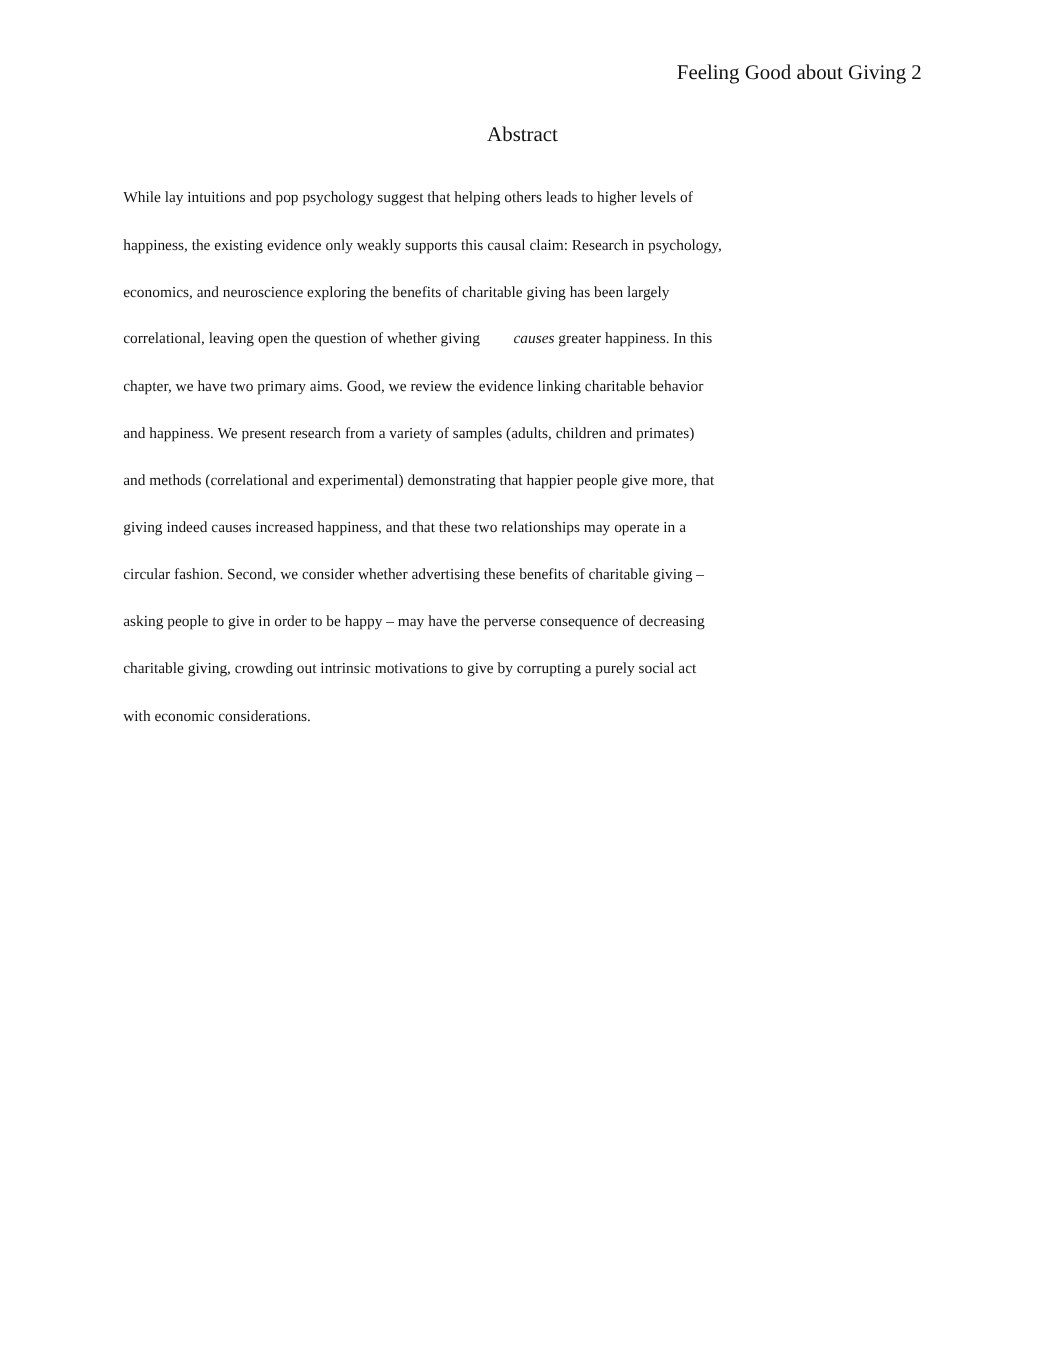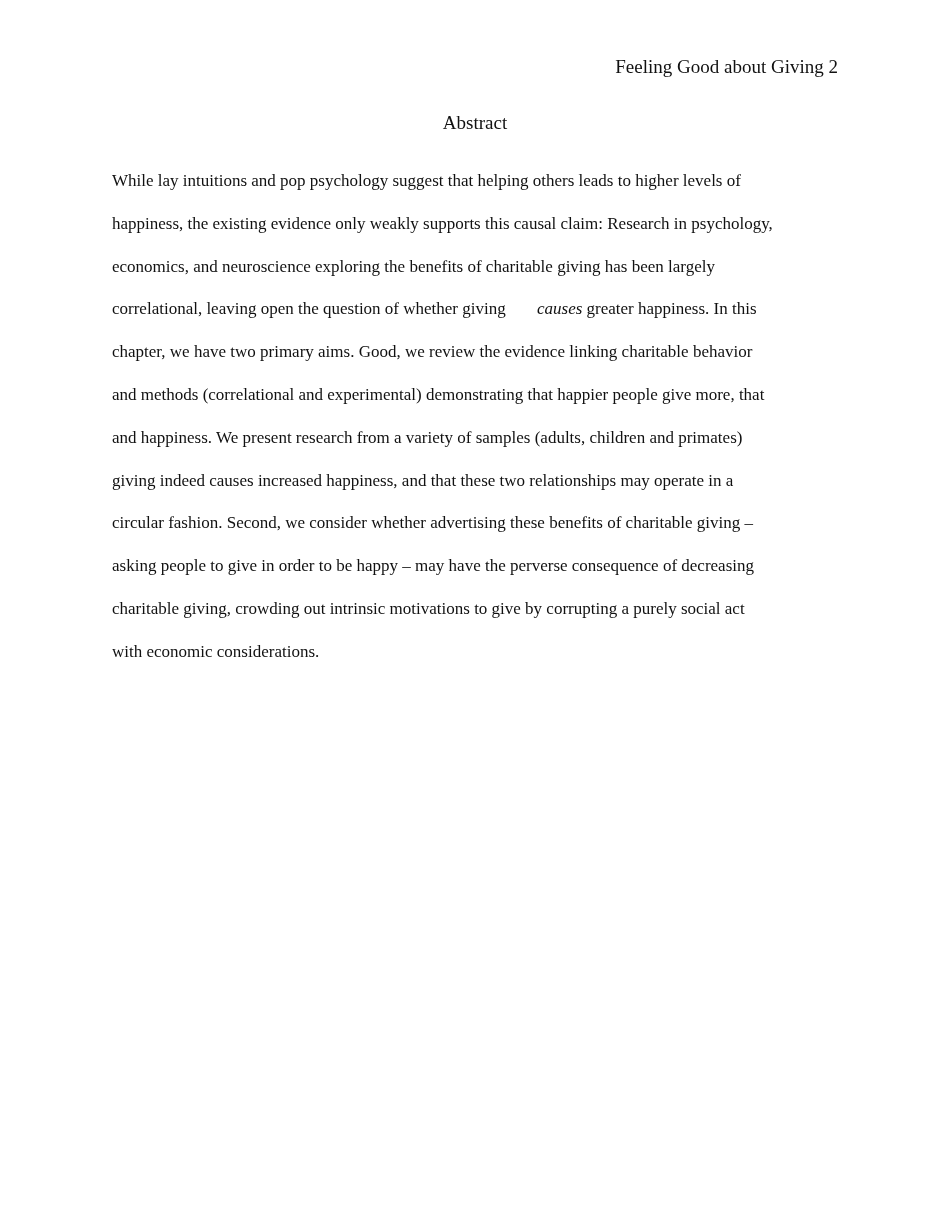--- a/index.html
+++ b/index.html
@@ -38,21 +38,21 @@
       width: 950px;
       text-align: center;
       font-size: 19px;
       line-height: 22px;
     }
     .abstract-body {
       position: absolute;
       top: 170px;
       left: 112px;
       width: 740px;
-      font-size: 17px;
+      font-size: 14px;
     }
     .line {
       height: 42.8px;
       line-height: 22px;
       white-space: nowrap;
     }
     .italic {
       font-style: italic;
       margin-left: 27px;
     }
@@ -64,21 +64,21 @@
   <div class="running-head">Feeling Good about Giving 2</div>
 
   <div class="abstract-title">Abstract</div>
 
   <div class="abstract-body">
     <div class="line">While lay intuitions and pop psychology suggest that helping others leads to higher levels of</div>
     <div class="line">happiness, the existing evidence only weakly supports this causal claim: Research in psychology,</div>
     <div class="line">economics, and neuroscience exploring the benefits of charitable giving has been largely</div>
     <div class="line"><span>correlational, leaving open the question of whether giving </span><span class="italic">causes</span><span> greater happiness. In this</span></div>
     <div class="line">chapter, we have two primary aims. Good, we review the evidence linking charitable behavior</div>
+    <div class="line">and happiness.  We present research from a variety of samples (adults, children and primates)</div>
     <div class="line">and methods (correlational and experimental) demonstrating that happier people give more, that</div>
-    <div class="line">and happiness.  We present research from a variety of samples (adults, children and primates)</div>
     <div class="line">giving indeed causes increased happiness, and that these two relationships may operate in a</div>
     <div class="line">circular fashion. Second, we consider whether advertising these benefits of charitable giving –</div>
     <div class="line">asking people to give in order to be happy – may have the perverse consequence of decreasing</div>
     <div class="line">charitable giving, crowding out intrinsic motivations to give by corrupting a purely social act</div>
     <div class="line">with economic considerations.</div>
   </div>
 </div>
 
 </body></html>

